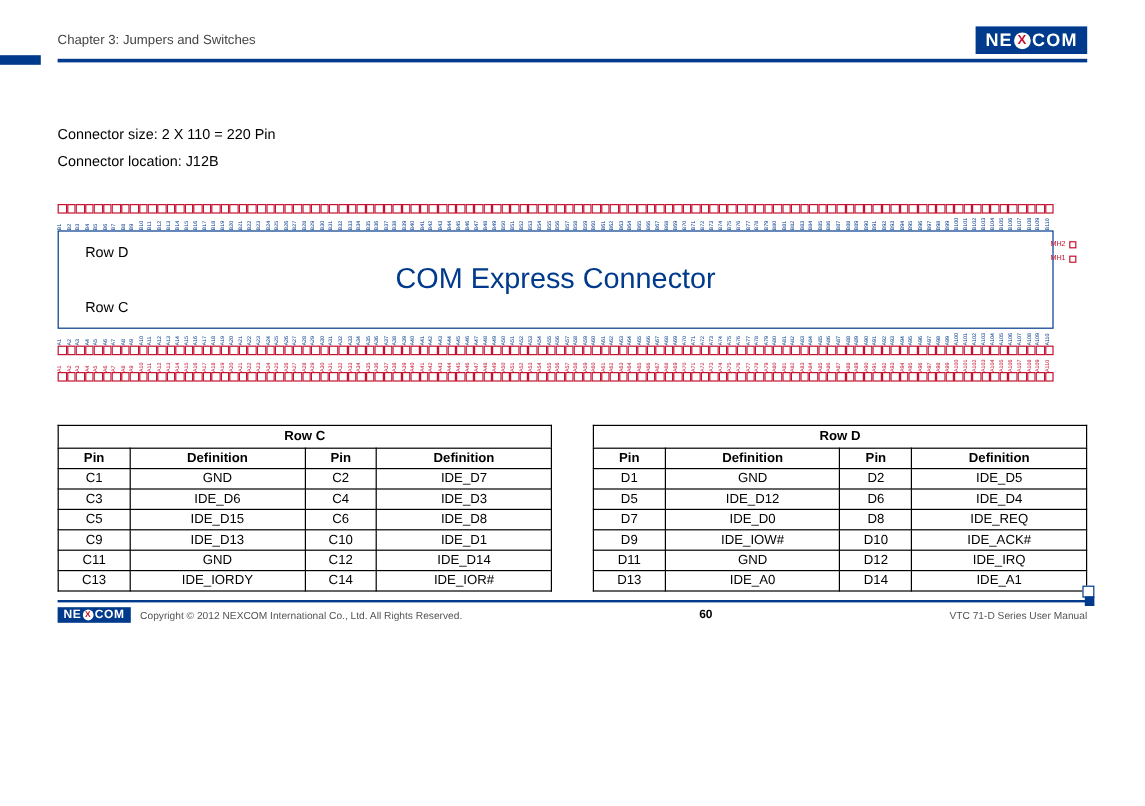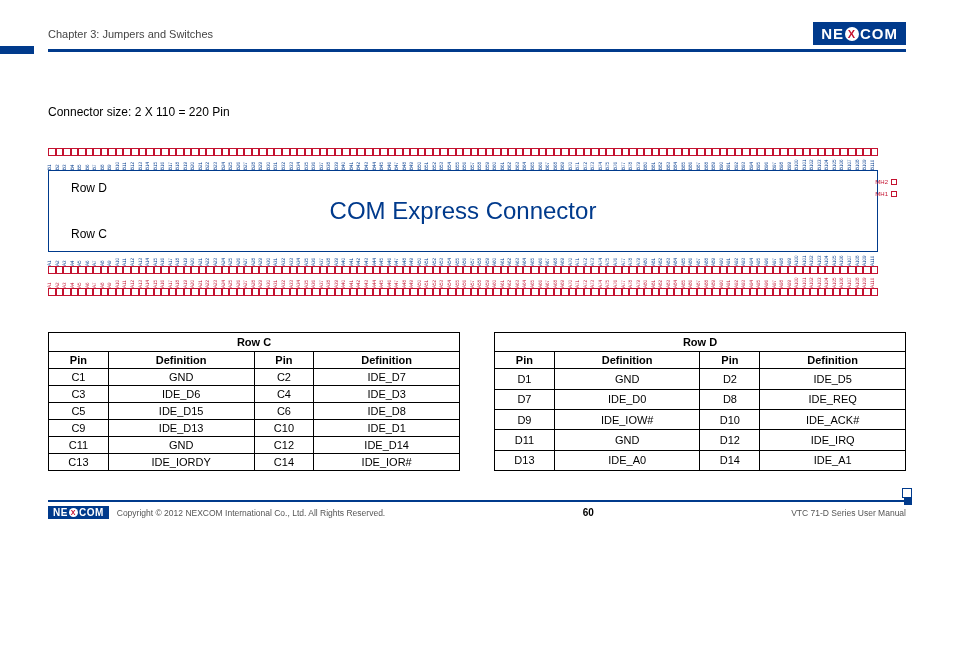--- a/index.html
+++ b/index.html
@@ -64,20 +64,21 @@
       <span>NE</span>
       <span class="x">X</span>
       <span>COM</span>
     </div>
   </div>
   <div class="hdr-rule"></div>
   <div class="hdr-tab"></div>
 
   <div class="title-block">
     <div class="sub">Connector size: 2 X 110 = 220 Pin</div>
+    <div class="sub">Connector location: J12B</div>
   </div>
 
   <div class="diagram-wrap">
     <div class="pin-strip top" id="strip-top-outer">
         <div class="pin"></div>
         <div class="pin"></div>
         <div class="pin"></div>
         <div class="pin"></div>
         <div class="pin"></div>
         <div class="pin"></div>
@@ -822,20 +823,26 @@
           </tr>
         </thead>
       <tbody id="rowD-body">
           <tr>
             <td class="pin">D1</td>
             <td class="def">GND</td>
             <td class="pin">D2</td>
             <td class="def">IDE_D5</td>
           </tr>
           <tr>
+            <td class="pin">D5</td>
+            <td class="def">IDE_D12</td>
+            <td class="pin">D6</td>
+            <td class="def">IDE_D4</td>
+          </tr>
+          <tr>
             <td class="pin">D7</td>
             <td class="def">IDE_D0</td>
             <td class="pin">D8</td>
             <td class="def">IDE_REQ</td>
           </tr>
           <tr>
             <td class="pin">D9</td>
             <td class="def">IDE_IOW#</td>
             <td class="pin">D10</td>
             <td class="def">IDE_ACK#</td>

